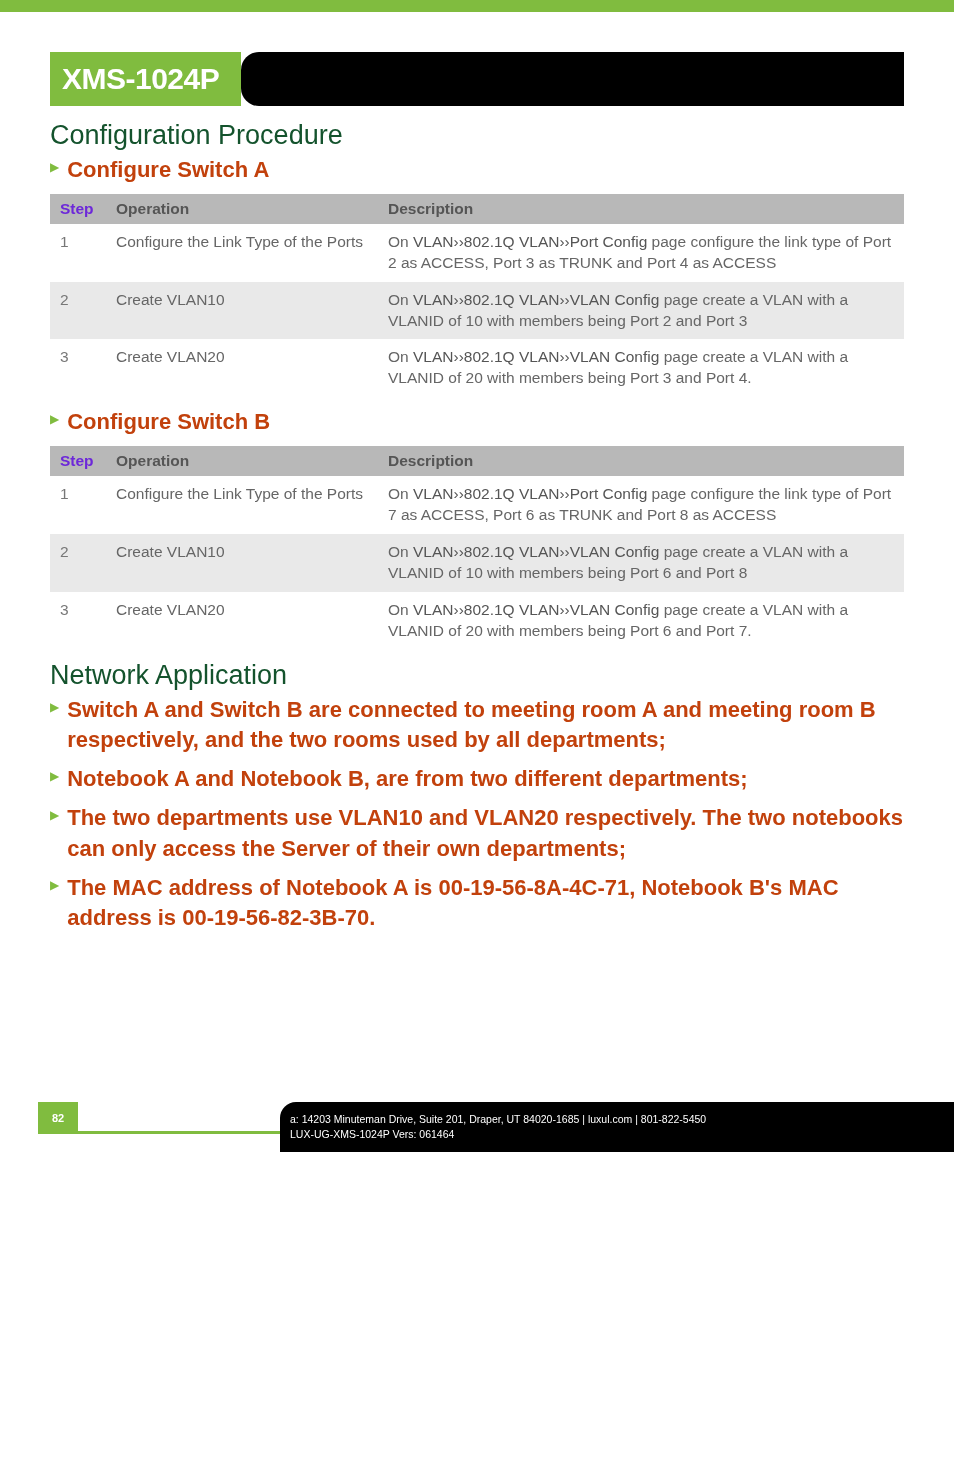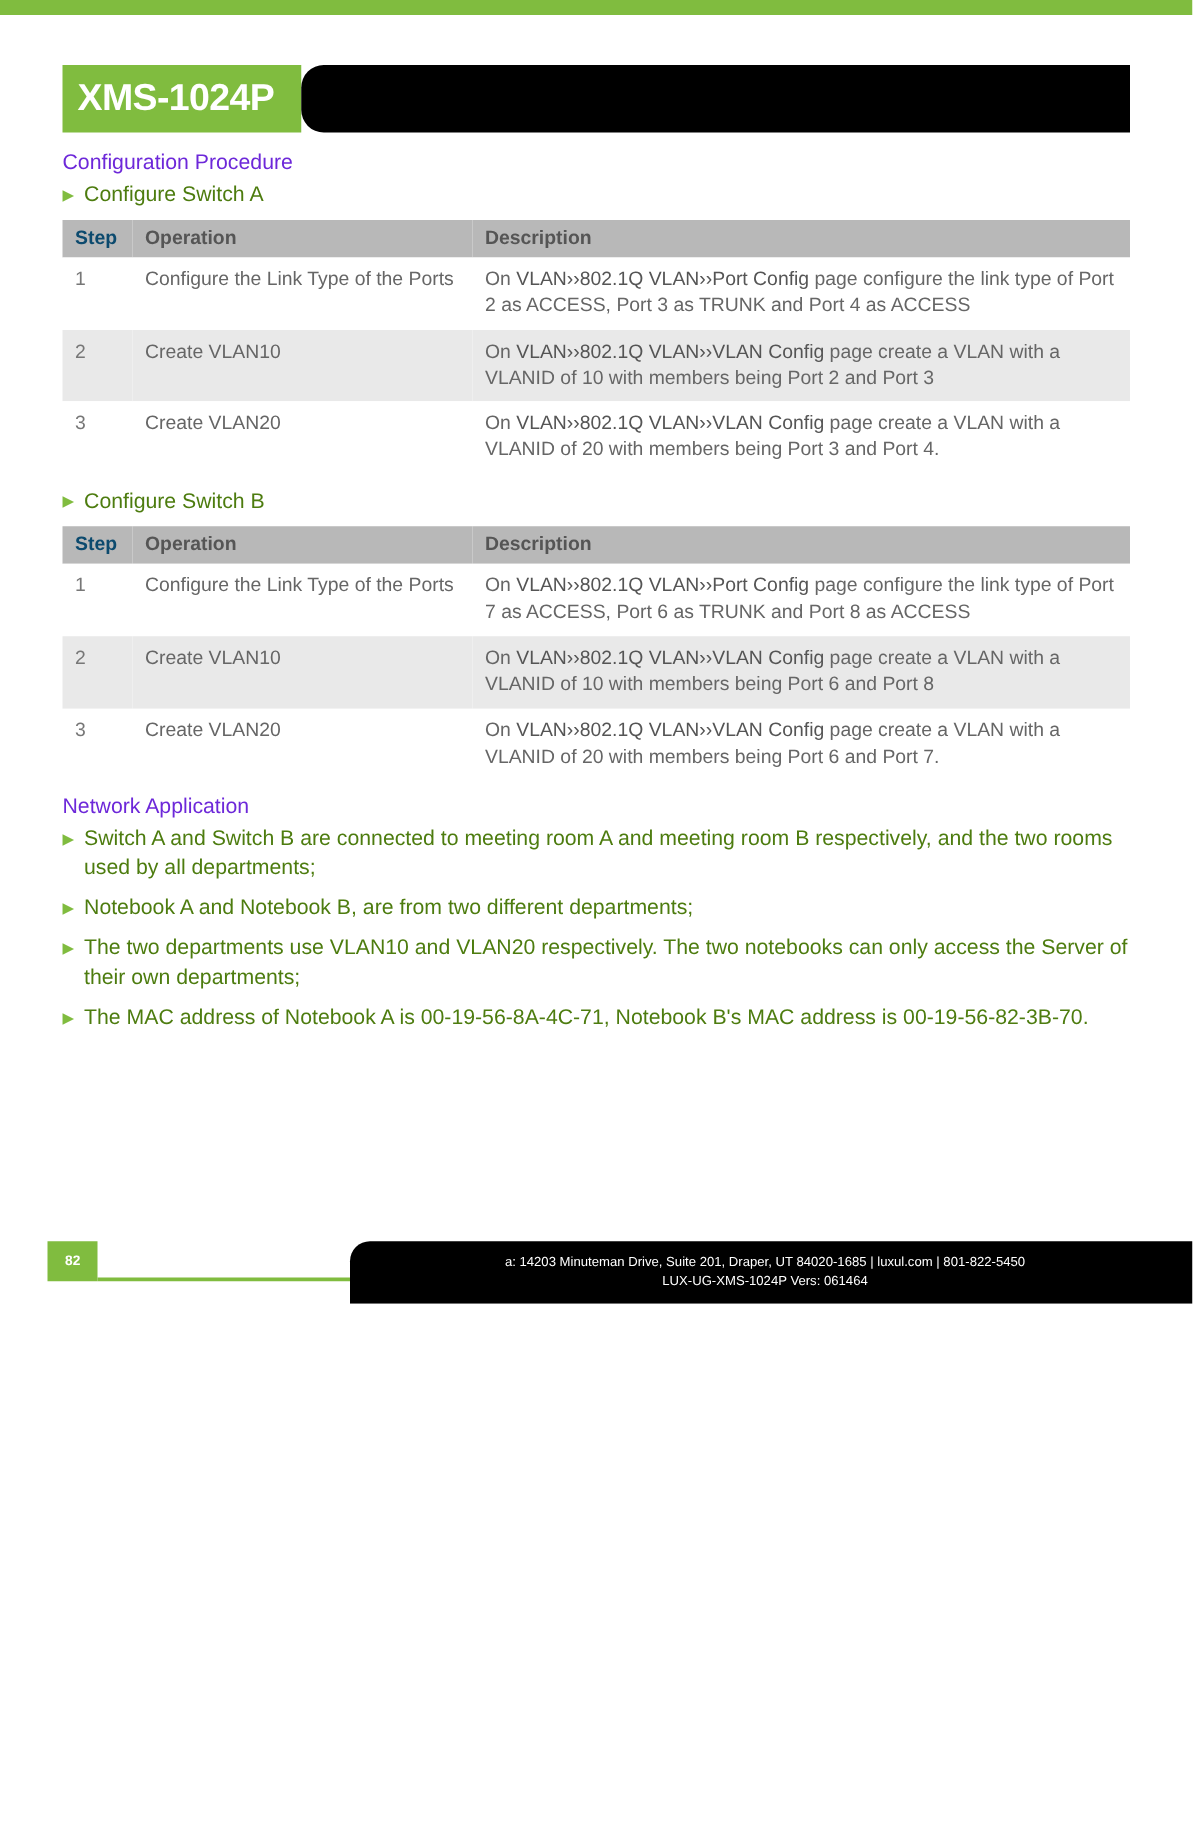--- a/index.html
+++ b/index.html
@@ -27,23 +27,23 @@
     letter-spacing: -0.5px;
   }
   .title-right {
     flex: 1;
     background: #000;
     border-top-left-radius: 18px;
     border-bottom-left-radius: 18px;
     margin-left: 0;
   }
   h2.sub {
-    font-size: 17px;
+    font-size: 27px;
     font-weight: 400;
-    color: #6d28d9;
+    color: #14532d;
     margin: 6px 0 4px 0;
   }
   h2.section {
     font-size: 22px;
     font-weight: 600;
     color: #444;
     margin: 18px 0 6px 0;
   }
   .bullet-row {
     display: flex;
@@ -66,34 +66,35 @@
     font-size: 15.5px;
     color: #666;
   }
   table.cfg th {
     background: #b8b8b8;
     color: #555;
     text-align: left;
     font-weight: 700;
     padding: 6px 10px;
   }
-  table.cfg th.step-col { width: 56px; color: #0c4a6e; }
+  table.cfg th.step-col { width: 56px; color: #6d28d9; }
   table.cfg th.op-col { width: 272px; }
   table.cfg td {
     padding: 8px 10px;
     vertical-align: top;
     line-height: 1.35;
   }
   table.cfg tr.odd td { background: #fff; }
   table.cfg tr.even td { background: #e9e9e9; }
   table.cfg td.step { color: #777; }
   .body-text {
-    font-size: 17px;
+    font-size: 22px;
     line-height: 1.4;
-    color: #4d7c0f;
+    color: #c2410c;
+    font-weight: bold;
   }
   .bullet-row .body-text { flex: 1; }
   strong.path { font-weight: 400; color: #555; }
   .spacer { height: 160px; }
   .footer {
     display: flex;
     align-items: stretch;
   }
   .footer-left {
     width: 280px;
@@ -113,21 +114,21 @@
     border-bottom: 3px solid #80bc3f;
     margin-bottom: 0;
     height: 32px;
   }
   .footer-right {
     flex: 1;
     background: #000;
     border-top-left-radius: 16px;
     color: #fff;
     font-size: 10.5px;
-    text-align: center;
+    text-align: left;
     padding: 10px 20px 10px 10px;
     line-height: 1.4;
   }
 </style>
 </head>
 <body>
 
 <div class="page">
 
   <div class="title-row">

